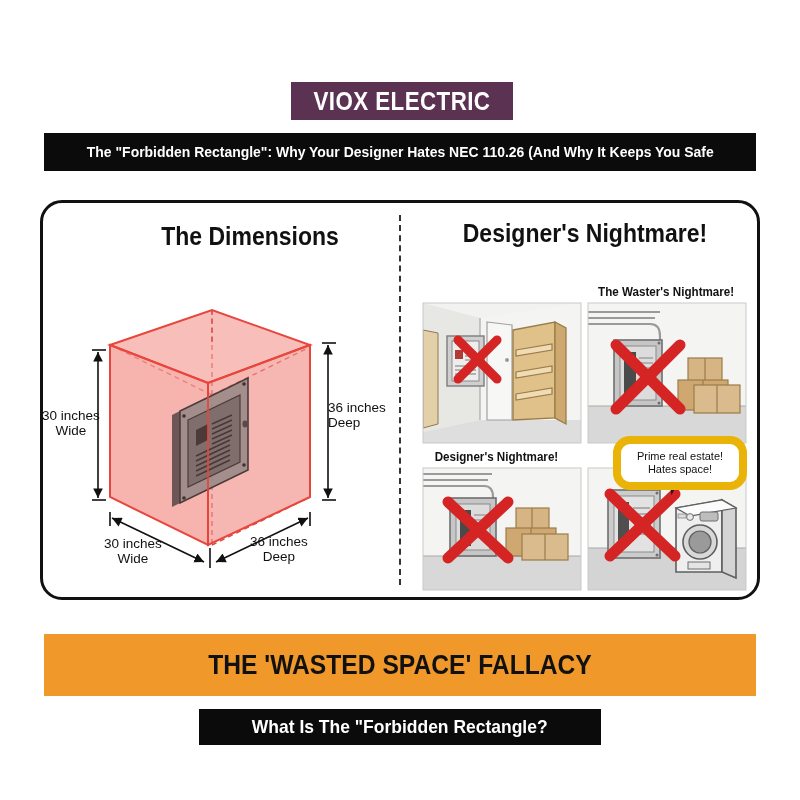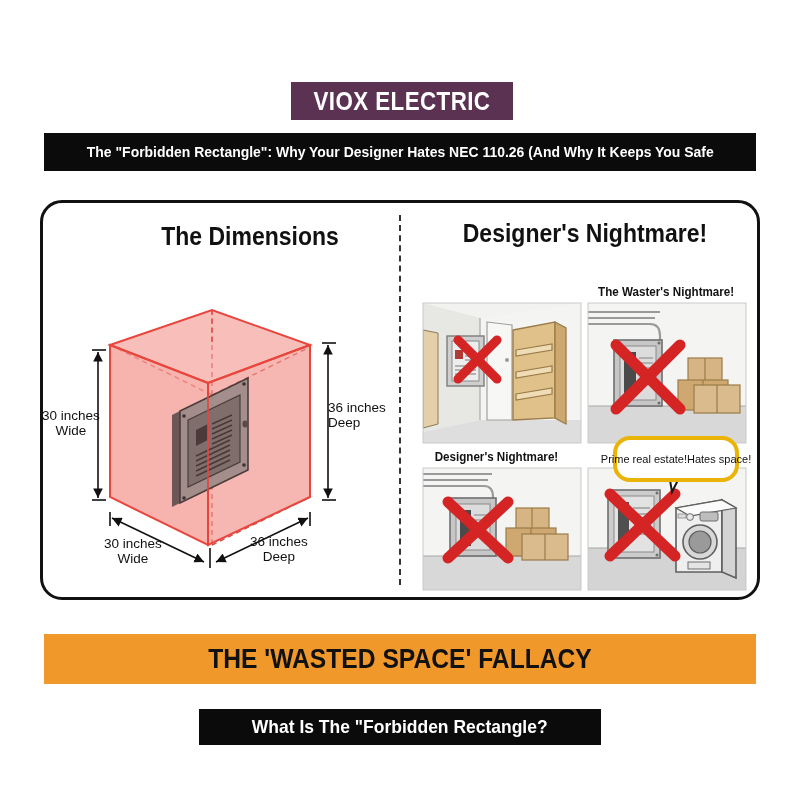--- a/index.html
+++ b/index.html
@@ -115,42 +115,42 @@
   .cap-bl { left: 430px; top: 450px; }
 
   
   .speech-bubble {
     position: absolute;
     left: 613px;
     top: 436px;
     width: 118px;
     height: 38px;
     background: #ffffff;
-    border: 4px solid #eab308;
+    border: 8px solid #eab308;
     border-radius: 17px;
     display: flex;
-    flex-direction: row;
+    flex-direction: column;
     align-items: center;
     justify-content: center;
     z-index: 7;
   }
   .speech-bubble span {
     font-size: 11px;
     color: #111111;
     line-height: 1.18;
     white-space: nowrap;
   }
 
   
   .orange-banner {
     position: absolute;
     left: 44px;
     top: 634px;
     width: 712px;
-    height: 50px;
+    height: 62px;
     background: #f09829;
     display: flex;
     align-items: center;
     justify-content: center;
   }
   .orange-banner .banner-text {
     color: #111111;
     font-size: 28px;
     font-weight: bold;
     transform: scaleX(0.88);

